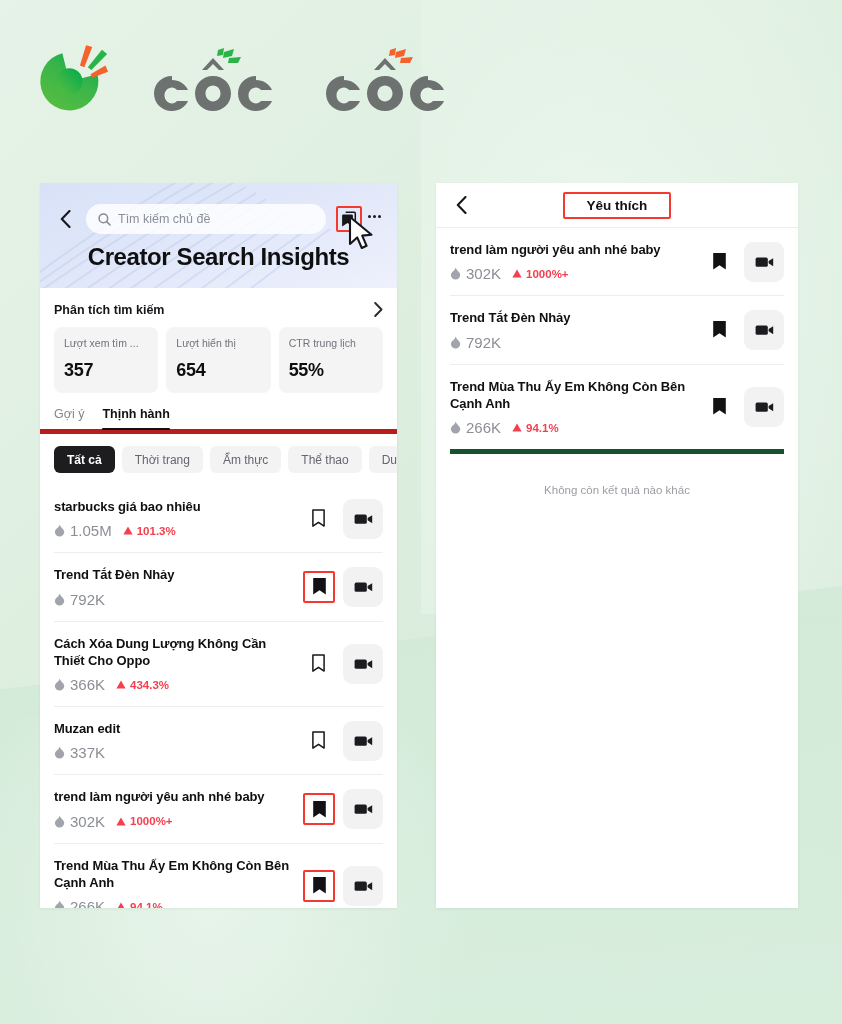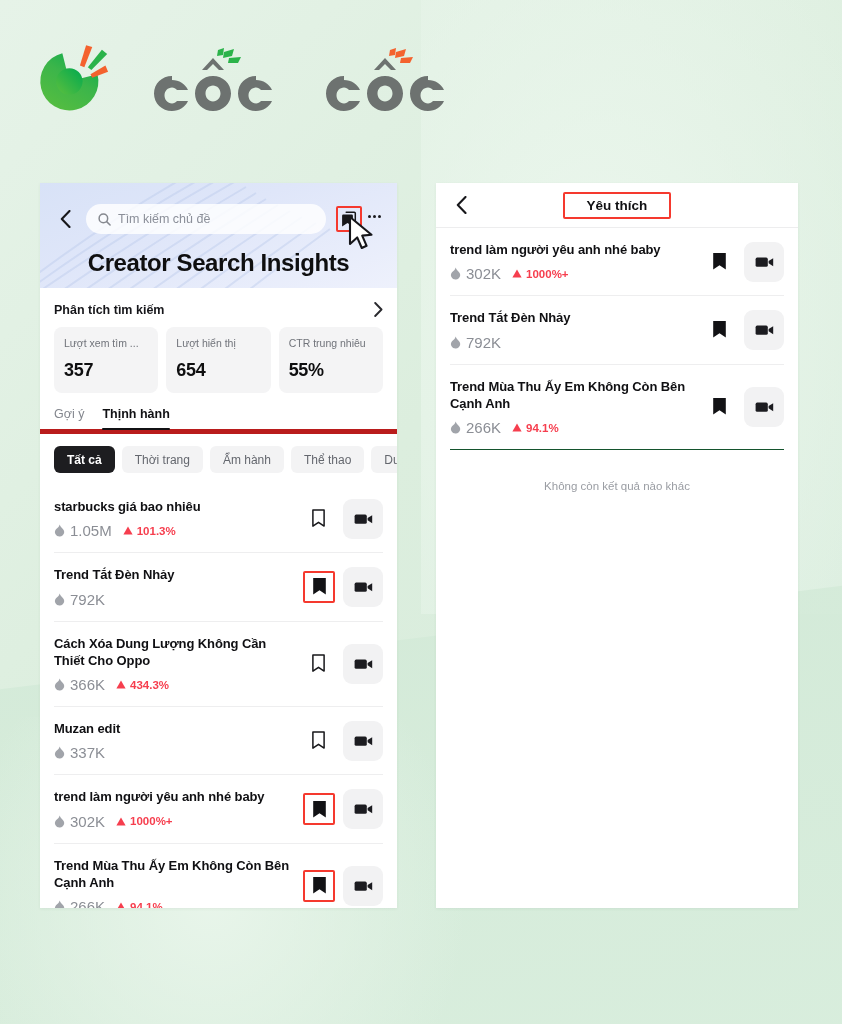--- a/index.html
+++ b/index.html
@@ -127,21 +127,21 @@
     pointer-events: none;
   }
 
   #hero-title {
     position: relative; z-index: 2;
     text-align: center;
     font-size: 24px;
     font-weight: 700;
     letter-spacing: -.4px;
     color: #0f0f10;
-    margin-top: 10px;
+    margin-top: 4px;
   }
 
   
   #analytics-head {
     display: flex; align-items: center; justify-content: space-between;
     padding: 14px 14px 0 14px;
   }
   #analytics-title { font-size: 12.5px; font-weight: 700; color: #16161a; }
   #analytics-chevron { display: flex; align-items: center; }
 
@@ -204,21 +204,21 @@
   .chip.active { background: #1d1d20; color: #ffffff; font-weight: 700; }
 
   
   .list { padding: 0 14px; }
   .row {
     display: flex; align-items: center;
     gap: 8px;
     padding: 13px 0;
     border-bottom: 1px solid #eeeeef;
   }
-  .row:last-child { border-bottom: 1px solid #14532d; }
+  .row:last-child { border-bottom: 5px solid #14532d; }
   .row-main { flex: 1 1 auto; min-width: 0; }
   .row-title {
     font-size: 13px;
     font-weight: 700;
     color: #101013;
     line-height: 1.33;
     letter-spacing: -.1px;
   }
   .row-meta {
     display: flex; align-items: center; gap: 11px;
@@ -403,34 +403,34 @@
   <div id="stat-row">
     <div class="stat-card">
       <div class="stat-label">Lượt xem tìm ...</div>
       <div class="stat-value">357</div>
     </div>
     <div class="stat-card">
       <div class="stat-label">Lượt hiển thị</div>
       <div class="stat-value">654</div>
     </div>
     <div class="stat-card">
-      <div class="stat-label">CTR trung nhiêu</div>
+      <div class="stat-label">CTR trung lịch</div>
       <div class="stat-value">55%</div>
     </div>
   </div>
 
   <div id="tabs">
     <div class="tab">Gợi ý</div>
     <div class="tab active">Thịnh hành</div>
   </div>
 
   <div id="chips">
     <div class="chip active">Tất cả</div>
     <div class="chip">Thời trang</div>
-    <div class="chip">Ẩm hành</div>
+    <div class="chip">Ẩm thực</div>
     <div class="chip">Thể thao</div>
     <div class="chip">Du lịch</div>
   </div>
 
   <div class="list" id="left-list">
       <div class="row">
         <div class="row-main">
           <div class="row-title">starbucks giá bao nhiêu</div>
           <div class="row-meta">
             <div class="meta-views">

